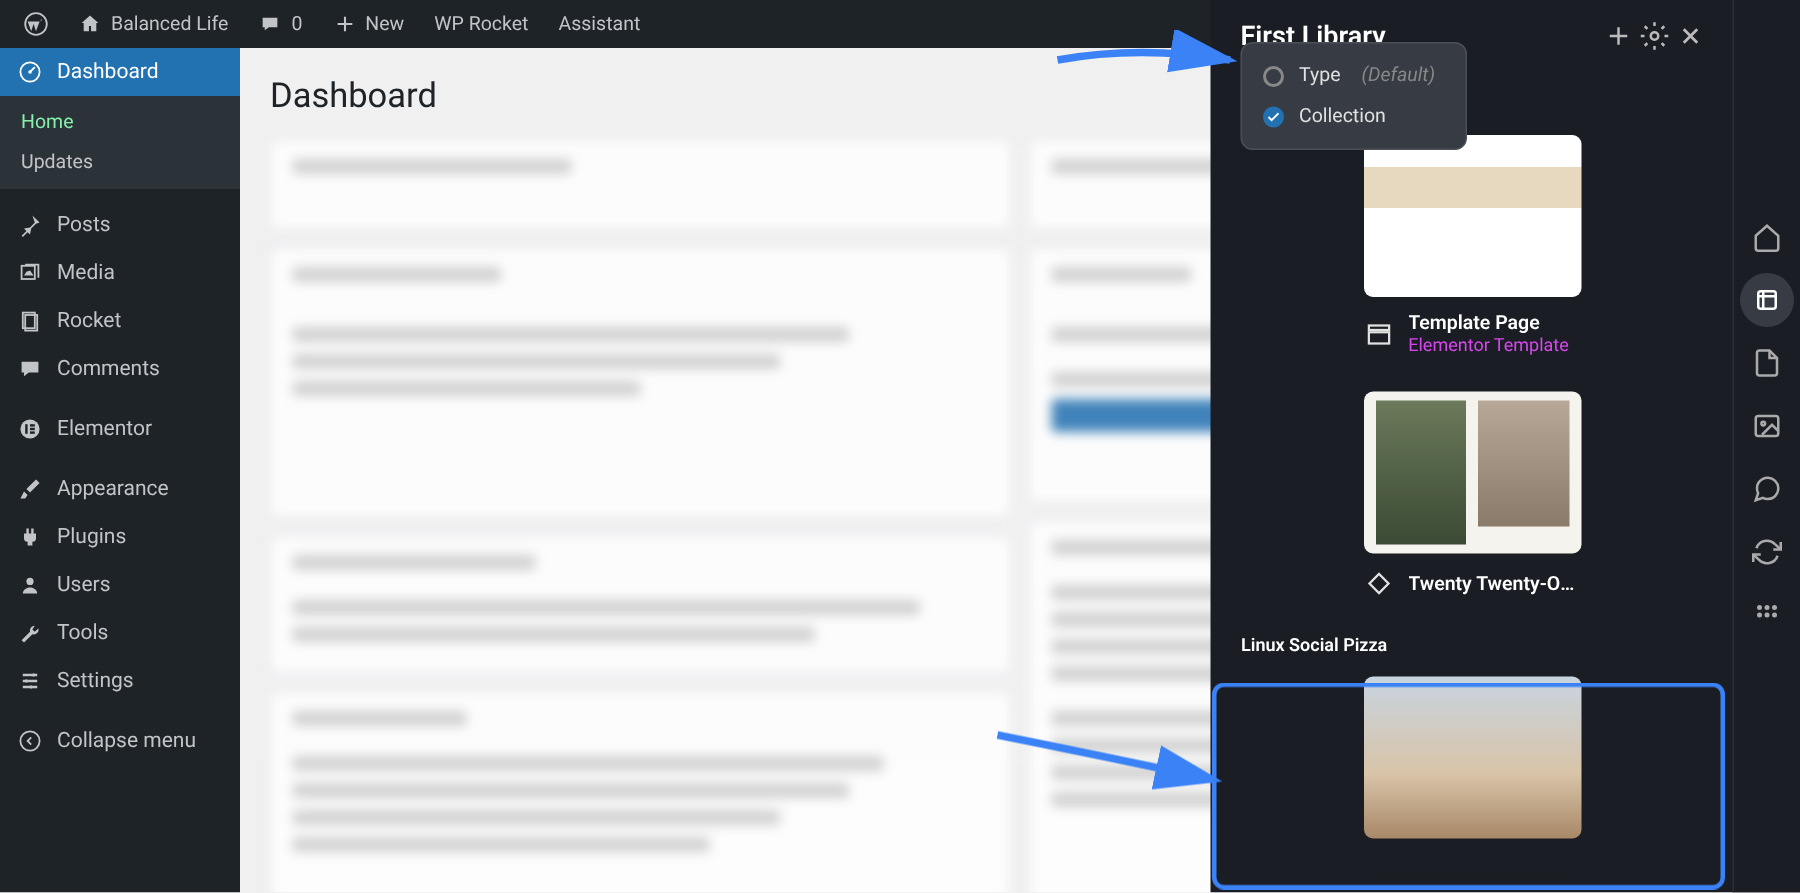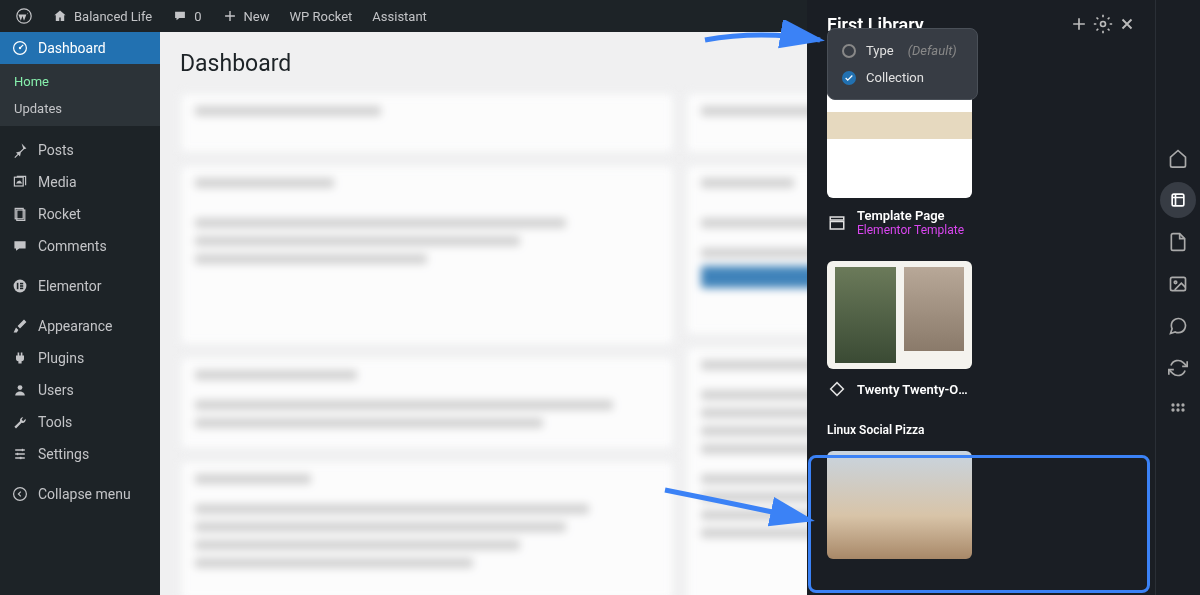--- a/index.html
+++ b/index.html
@@ -37,21 +37,21 @@
 .panel-title { flex: 1; font-size: 18px; font-weight: 600; color: #fff; }
 .panel-icon-btn { width: 24px; height: 24px; display: flex; align-items: center; justify-content: center; cursor: pointer; color: #bbb; }
 .dropdown-menu { position: absolute; top: 28px; left: 20px; background: #373c44; border-radius: 8px; padding: 8px; border: 1px solid #4a5058; z-index: 5; }
 .dropdown-item { display: flex; align-items: center; gap: 10px; padding: 6px 12px 6px 6px; cursor: pointer; font-size: 13px; border-radius: 4px; }
 .dd-circle { width: 14px; height: 14px; border-radius: 50%; border: 2px solid #888; flex-shrink: 0; }
 .dd-circle.on { background: #2271b1; border-color: #2271b1; display: flex; align-items: center; justify-content: center; }
 .dd-opt-default { color: #888; font-style: italic; margin-left: 4px; }
 
 .panel-body { padding: 0 20px; height: calc(100% - 60px); overflow-y: auto; }
 .lib-section { font-size: 12px; font-weight: 600; margin: 14px 0 14px; color: #fff; }
-.lib-grid { display: flex; flex-wrap: wrap; gap: 24px; }
+.lib-grid { display: flex; flex-wrap: wrap; gap: 24px; justify-content: center; }
 .lib-card { width: 145px; }
 .lib-thumb { width: 145px; height: 108px; background: #fff; border-radius: 6px; overflow: hidden; cursor: pointer; position: relative; }
 .lib-meta { display: flex; align-items: center; gap: 10px; margin-top: 10px; }
 .lib-meta-icon { width: 20px; height: 20px; display: flex; align-items: center; justify-content: center; flex-shrink: 0; }
 .lib-meta-text { overflow: hidden; }
 .lib-name { font-size: 13px; font-weight: 600; color: #fff; white-space: nowrap; overflow: hidden; text-overflow: ellipsis; }
 .lib-sub { font-size: 12px; color: #d946ef; white-space: nowrap; overflow: hidden; text-overflow: ellipsis; }
 
 
 .side-toolbar { position: absolute; right: 0; top: 0; width: 45px; height: 595px; background: #1a1e24; display: flex; flex-direction: column; align-items: center; padding-top: 140px; gap: 6px; border-left: 1px solid #2a2f36; }

